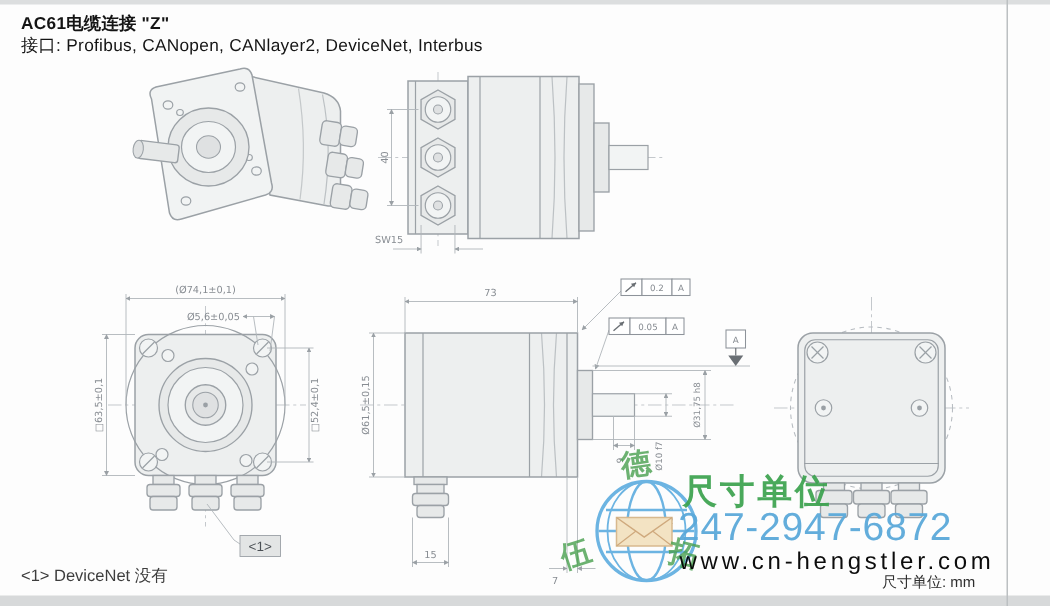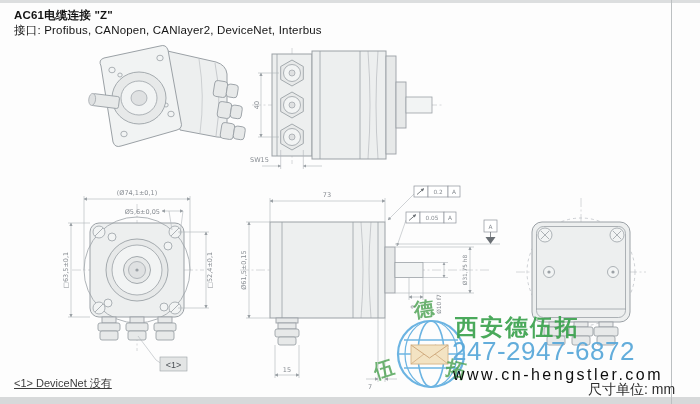--- a/index.html
+++ b/index.html
@@ -5,22 +5,22 @@
   html,body{margin:0;padding:0;background:#fff;}
   #stage{position:relative;width:700px;height:404px;background:#fdfdfd;overflow:hidden;
          font-family:"Liberation Sans",sans-serif;}
   .abs{position:absolute;}
   .strip{position:absolute;left:0;width:700px;background:#dcdedf;}
   #strip-top{top:0;height:3px;}
   #strip-bottom{top:397px;height:7px;background:#d7d9da;}
   #border-right{position:absolute;top:0;left:671px;width:1px;height:404px;background:#bcc0c2;}
   #page-title{left:14px;top:8px;font-size:11.5px;font-weight:bold;color:#141414;letter-spacing:.2px;}
   #page-subtitle{left:14px;top:23px;font-size:11.5px;font-weight:normal;color:#141414;letter-spacing:.2px;}
-  #footnote{left:14px;top:376px;font-size:11px;color:#3d3d3d;text-decoration:underline;}
-  #units-label{left:588px;top:381px;font-size:14px;color:#2e2e2e;}
+  #footnote{left:14px;top:376px;font-size:11px;color:#3d3d3d;}
+  #units-label{left:588px;top:381px;font-size:10px;color:#2e2e2e;}
   svg{position:absolute;overflow:visible;}
   
   .ol  {fill:#edefef;stroke:#9ba1a6;stroke-width:1;}
   .olL {fill:#f1f3f3;stroke:#9ba1a6;stroke-width:1;}
   .ol2 {fill:#e7e9e9;stroke:#9ba1a6;stroke-width:.9;}
   .f3  {fill:#f2f4f4;stroke:#9ba1a6;stroke-width:.8;}
   .f4  {fill:#dfe1e2;stroke:#9ba1a6;stroke-width:.7;}
   .ln  {stroke:#9ba1a6;stroke-width:.8;fill:none;}
   .dim {stroke:#b0b5ba;stroke-width:.6;fill:none;}
   .cl  {stroke:#b7bcc1;stroke-width:.55;fill:none;stroke-dasharray:9 2.5 2 2.5;}
@@ -327,21 +327,21 @@
       <g>
         <rect x="26" y="37" width="37" height="19" fill="#f3e3c3" stroke="#d8b98e" stroke-width="1"></rect>
         <polyline points="26,37 44.5,50 63,37" fill="none" stroke="#cfa97d" stroke-width="1"></polyline>
         <line x1="26" y1="56" x2="39" y2="46" stroke="#cfa97d" stroke-width=".8"></line>
         <line x1="63" y1="56" x2="50" y2="46" stroke="#cfa97d" stroke-width=".8"></line>
       </g>
     </svg>
     <span class="stamp" style="left:44px;top:-4px;transform:rotate(-8deg)">德</span>
     <span class="stamp" style="left:4px;top:56px;transform:rotate(-18deg)">伍</span>
     <span class="stamp" style="left:76px;top:56px;transform:rotate(14deg)">拓</span>
-    <div class="wm-company">西安德伍拓</div>
+    <div class="wm-company">尺寸单位</div>
     <div class="wm-phone">247-2947-6872</div>
     <div class="wm-site">www.cn-hengstler.com</div>
   </div>
 
   <div id="footnote" class="abs">&lt;1&gt; DeviceNet 没有</div>
   <div id="units-label" class="abs">尺寸单位: mm</div>
 
 </div>
 
 </body></html>

